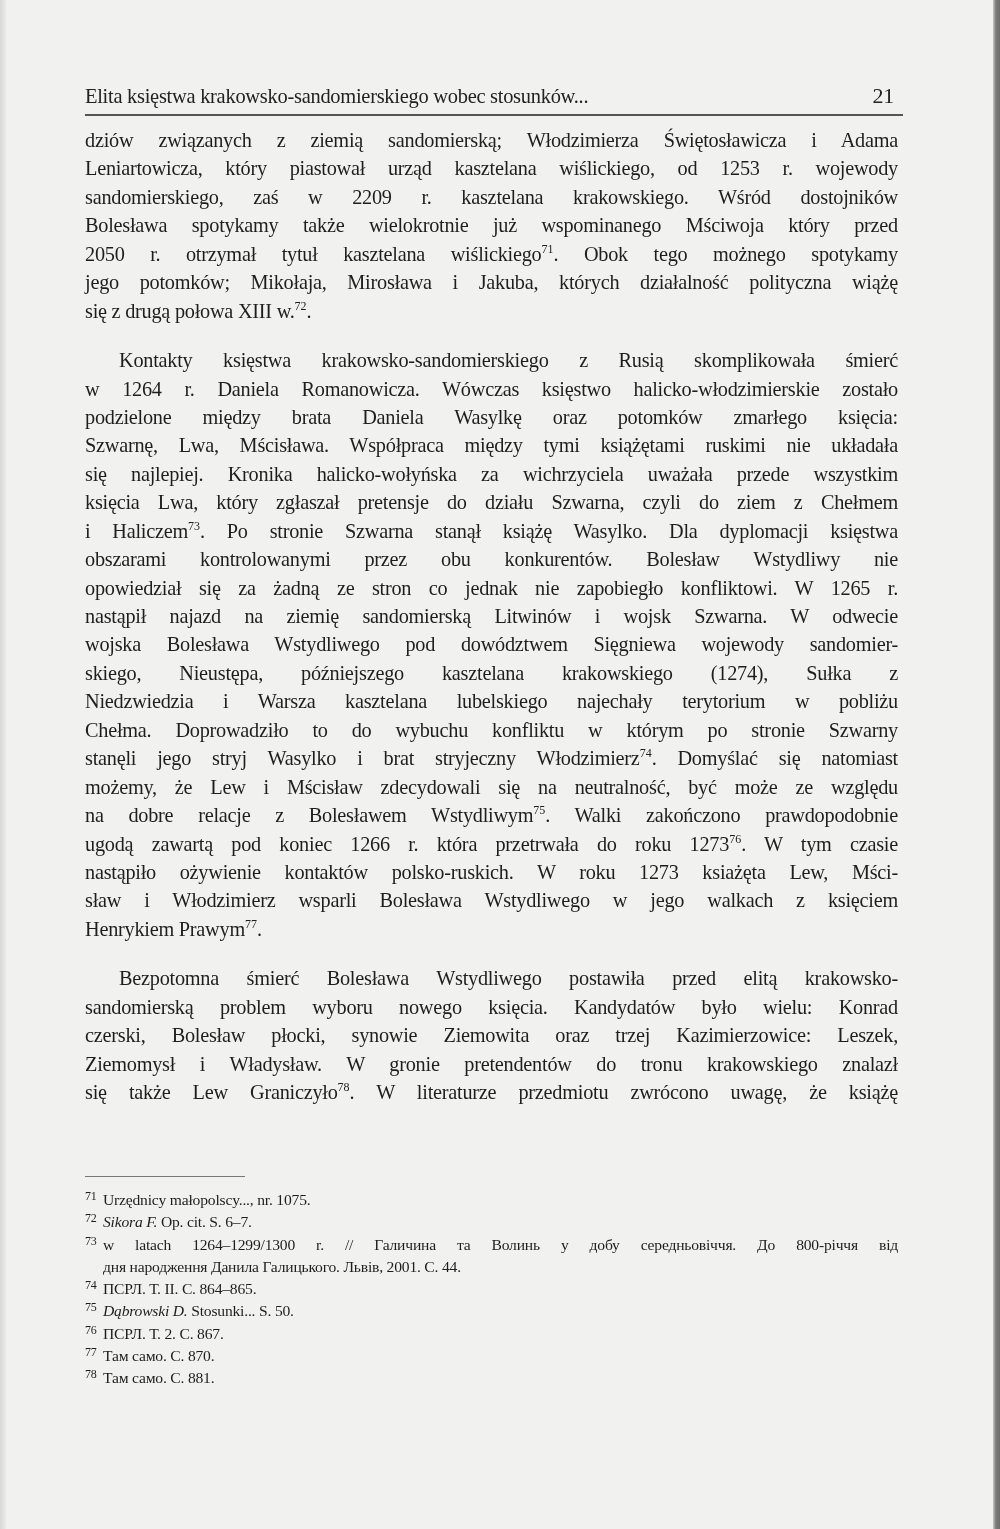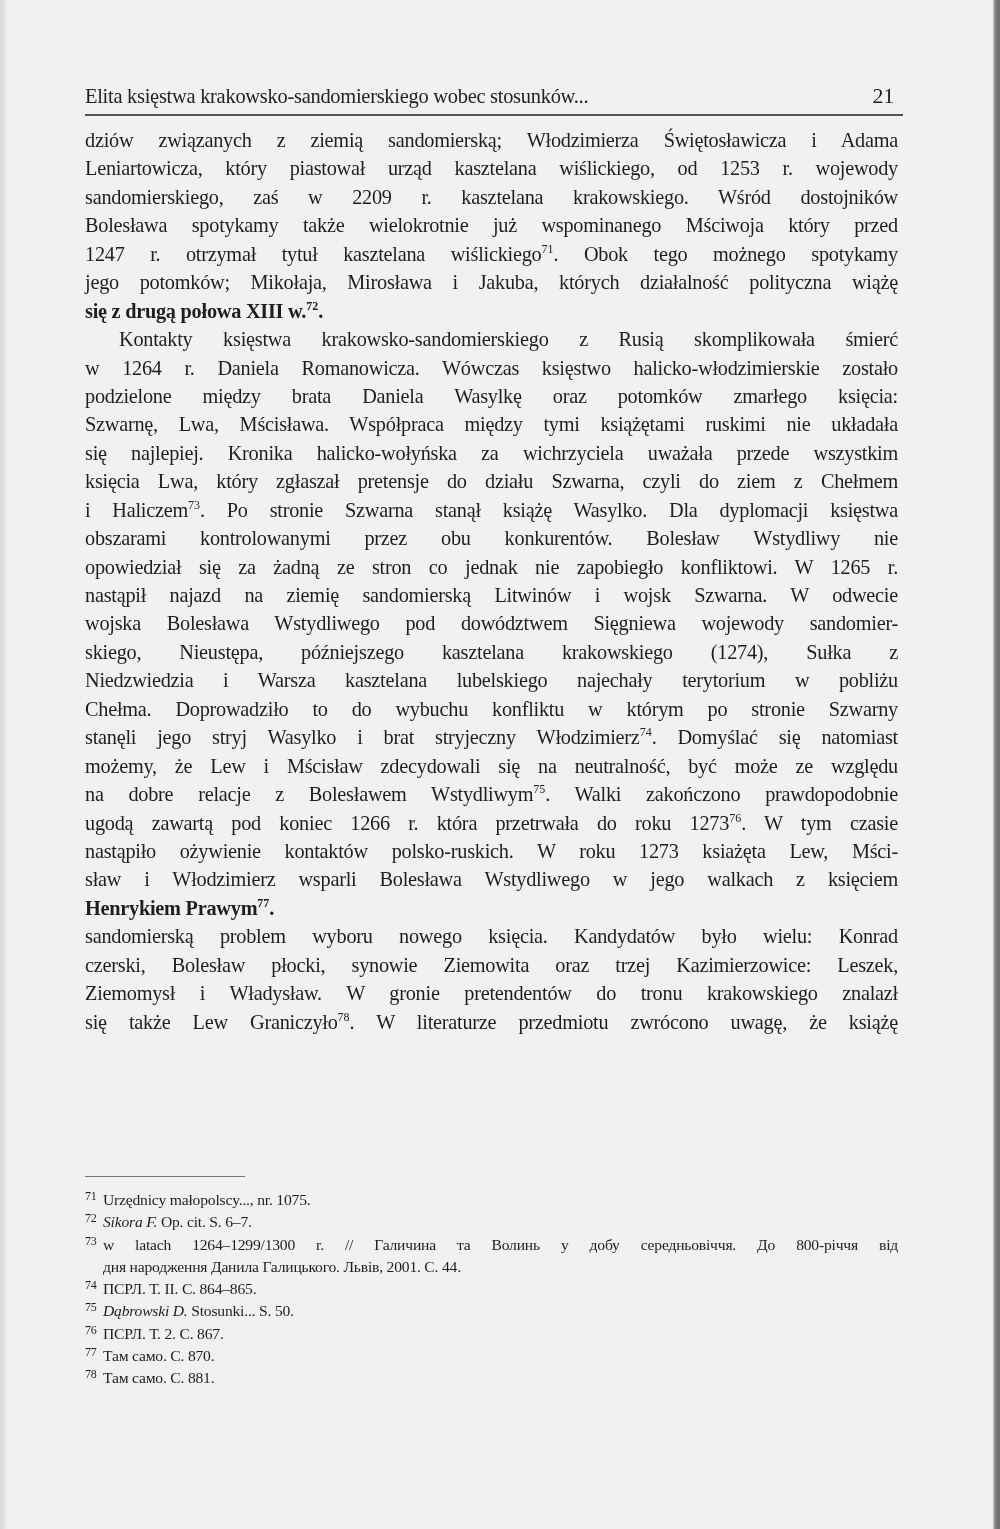--- a/index.html
+++ b/index.html
@@ -75,24 +75,24 @@
   .line {
     display: block;
     text-align: justify;
     text-align-last: justify;
     white-space: nowrap;
     overflow: visible;
     height: 28.45px;
   }
   .line.last {
     text-align-last: left;
-    font-weight: bold;
   }
   .line.ind {
     padding-left: 34px;
+    margin-top: 21px;
   }
   sup.fn {
     font-size: 12px;
     vertical-align: 8px;
     line-height: 0;
     letter-spacing: 0;
   }
   .fn-rule {
     position: absolute;
     top: 1176px;
@@ -150,21 +150,21 @@
   </div>
   <div class="head-rule"></div>
 
   <div class="body-text">
 
     <div>
       <span class="line">dziów związanych z ziemią sandomierską; Włodzimierza Świętosławicza i Adama</span>
       <span class="line">Leniartowicza, który piastował urząd kasztelana wiślickiego, od 1253 r. wojewody</span>
       <span class="line">sandomierskiego, zaś w 2209 r. kasztelana krakowskiego. Wśród dostojników</span>
       <span class="line">Bolesława spotykamy także wielokrotnie już wspominanego Mściwoja który przed</span>
-      <span class="line"><span>1247 r. otrzymał tytuł kasztelana wiślickiego</span><sup class="fn">71</sup><span>. Obok tego możnego spotykamy</span></span>
+      <span class="line"><span>2050 r. otrzymał tytuł kasztelana wiślickiego</span><sup class="fn">71</sup><span>. Obok tego możnego spotykamy</span></span>
       <span class="line">jego potomków; Mikołaja, Mirosława i Jakuba, których działalność polityczna wiążę</span>
       <span class="line last"><span>się z drugą połowa XIII w.</span><sup class="fn">72</sup><span>.</span></span>
     </div>
 
     <div>
       <span class="line ind">Kontakty księstwa krakowsko-sandomierskiego z Rusią skomplikowała śmierć</span>
       <span class="line">w 1264 r. Daniela Romanowicza. Wówczas księstwo halicko-włodzimierskie zostało</span>
       <span class="line">podzielone między brata Daniela Wasylkę oraz potomków zmarłego księcia:</span>
       <span class="line">Szwarnę, Lwa, Mścisława. Współpraca między tymi książętami ruskimi nie układała</span>
       <span class="line">się najlepiej. Kronika halicko-wołyńska za wichrzyciela uważała przede wszystkim</span>
@@ -180,20 +180,21 @@
       <span class="line"><span>stanęli jego stryj Wasylko i brat stryjeczny Włodzimierz</span><sup class="fn">74</sup><span>. Domyślać się natomiast</span></span>
       <span class="line">możemy, że Lew i Mścisław zdecydowali się na neutralność, być może ze względu</span>
       <span class="line"><span>na dobre relacje z Bolesławem Wstydliwym</span><sup class="fn">75</sup><span>. Walki zakończono prawdopodobnie</span></span>
       <span class="line"><span>ugodą zawartą pod koniec 1266 r. która przetrwała do roku 1273</span><sup class="fn">76</sup><span>. W tym czasie</span></span>
       <span class="line">nastąpiło ożywienie kontaktów polsko-ruskich. W roku 1273 ksiażęta Lew, Mści-</span>
       <span class="line">sław i Włodzimierz wsparli Bolesława Wstydliwego w jego walkach z księciem</span>
       <span class="line last"><span>Henrykiem Prawym</span><sup class="fn">77</sup><span>.</span></span>
     </div>
 
     <div>
+      <span class="line ind">Bezpotomna śmierć Bolesława Wstydliwego postawiła przed elitą krakowsko-</span>
       <span class="line">sandomierską problem wyboru nowego księcia. Kandydatów było wielu: Konrad</span>
       <span class="line">czerski, Bolesław płocki, synowie Ziemowita oraz trzej Kazimierzowice: Leszek,</span>
       <span class="line">Ziemomysł i Władysław. W gronie pretendentów do tronu krakowskiego znalazł</span>
       <span class="line"><span>się także Lew Graniczyło</span><sup class="fn">78</sup><span>. W literaturze przedmiotu zwrócono uwagę, że książę</span></span>
     </div>
   </div>
 
   <div class="fn-rule"></div>
 
   <div class="footnotes">

